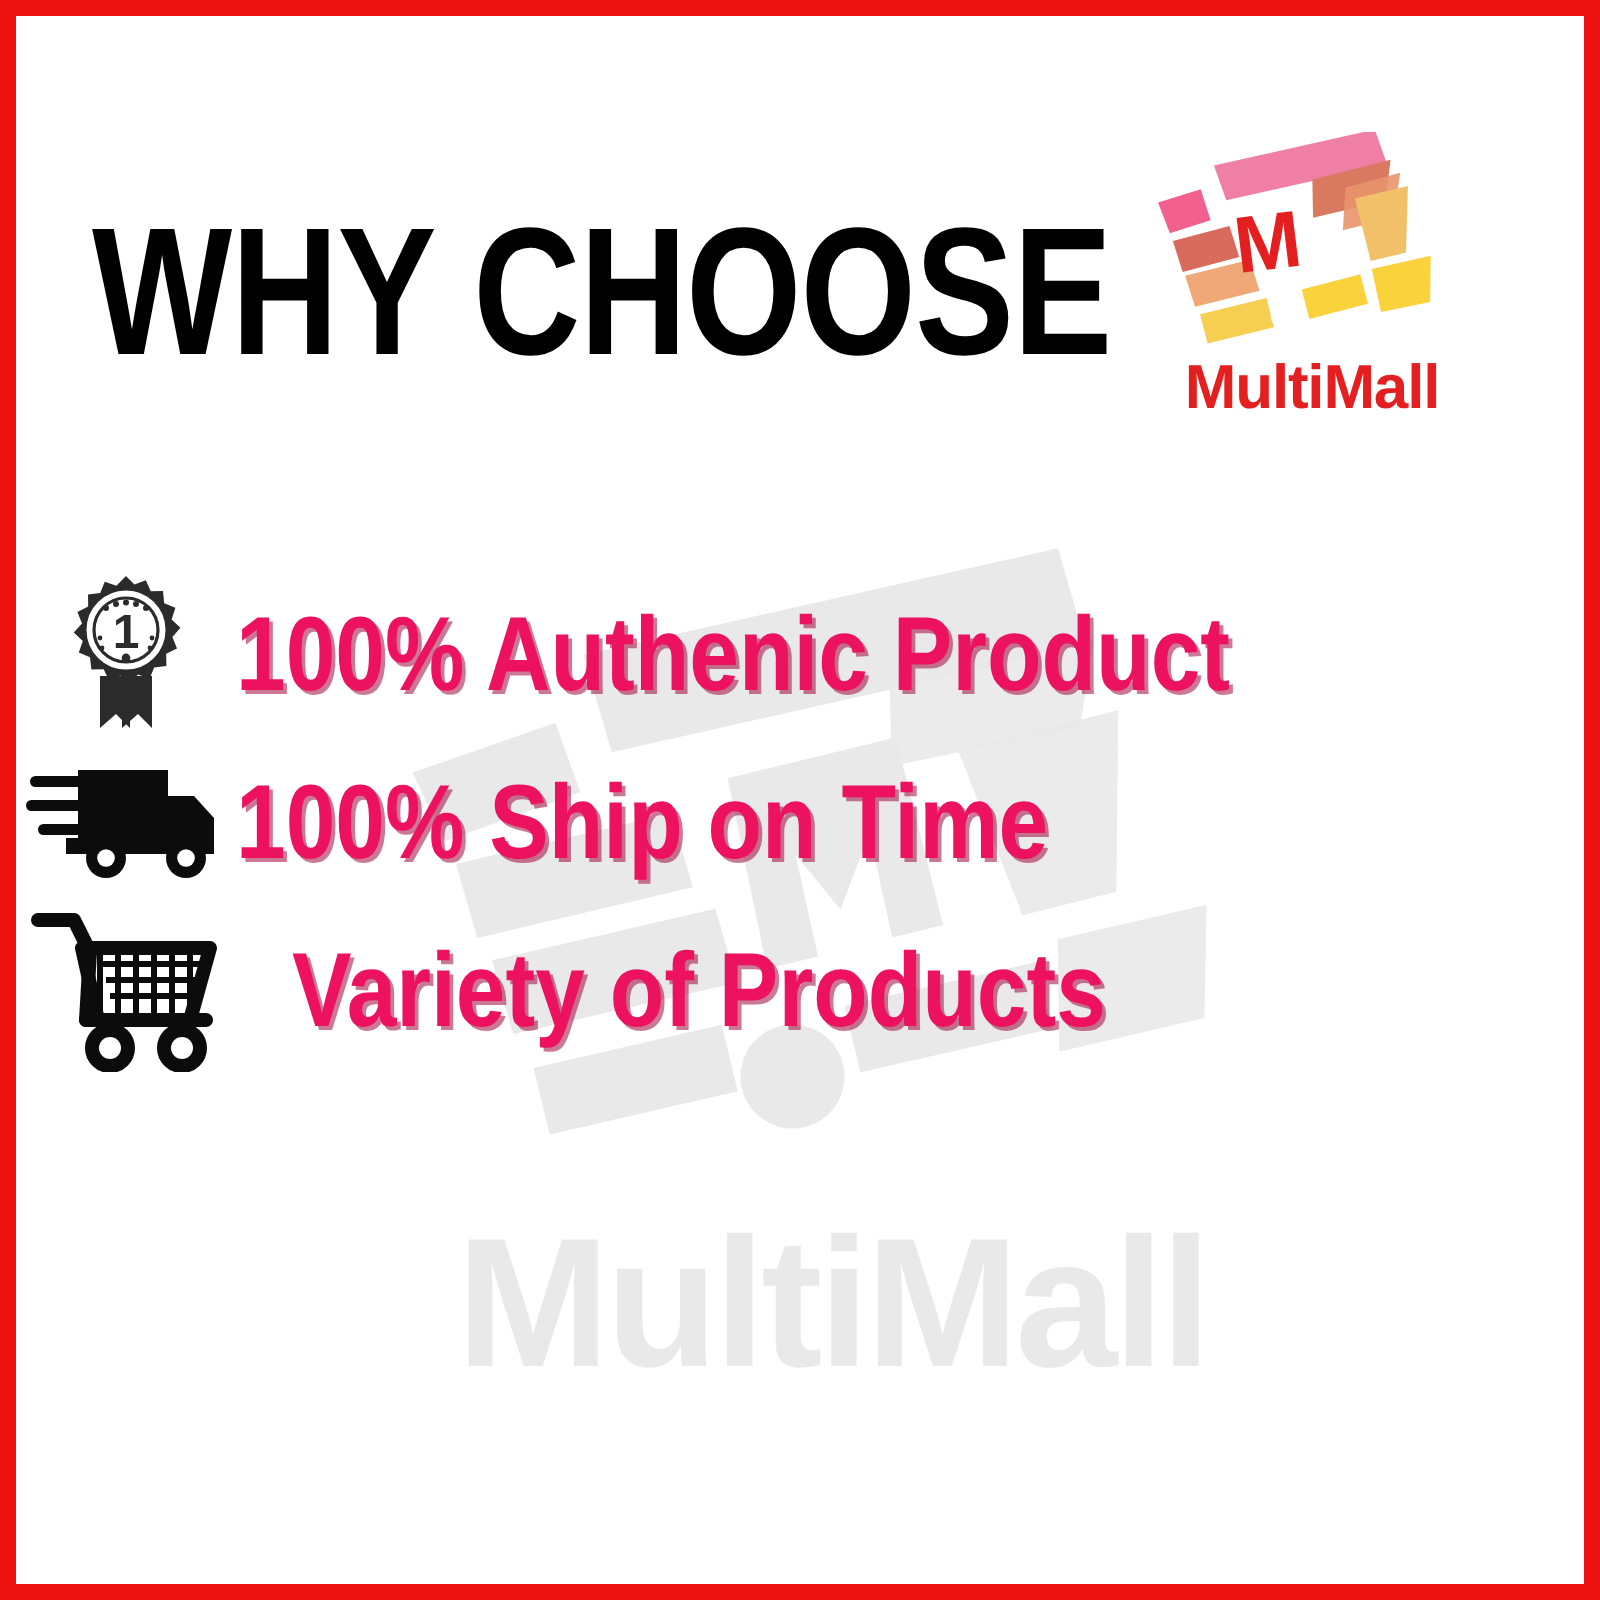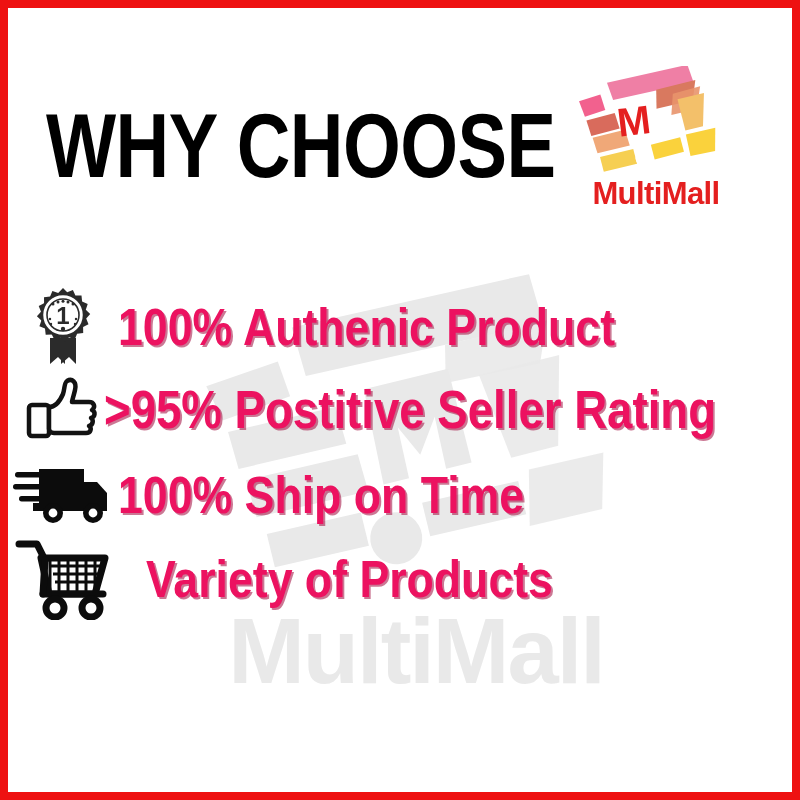--- a/index.html
+++ b/index.html
@@ -219,33 +219,20 @@
               <circle cx="26" cy="38" r="1.2"></circle>
             <circle cx="51" cy="33" r="1.2"></circle>
               <circle cx="50" cy="38" r="1.2"></circle>
           </g>
           <text x="38" y="38" text-anchor="middle" font-family="Liberation Sans, sans-serif" font-weight="700" font-size="24" fill="#2b2b2b">1</text>
         </svg>
       </div>
       <div class="feature-text">100% Authenic Product</div>
     </div>
 
-    <div class="feature-row row-2">
-      <div class="feature-icon">
-        <svg width="82" height="72" viewBox="0 0 82 72" xmlns="http://www.w3.org/2000/svg" aria-hidden="true">
-          <g fill="#ffffff" stroke="#121212" stroke-width="4.5" stroke-linejoin="round" stroke-linecap="round">
-            <rect x="7" y="31" width="20" height="31" rx="3"></rect>
-            <path d="M27 33 C33 33 38 27 41 20 C43 14 42 9 45 7 C50 4 55 8 53 16
-                     C52 21 50 26 50 28 L67 28 C72 28 74 33 70 36 C74 38 73 43 69 44
-                     C72 46 71 51 67 52 C70 54 69 59 64 59 L32 59 C29 59 27 57 27 55 Z"></path>
-          </g>
-        </svg>
-      </div>
-      <div class="feature-text">&gt;95% Postitive Seller Rating</div>
-    </div>
 
 
     <div class="feature-row row-4">
       <div class="feature-icon">
         <svg width="100" height="66" viewBox="0 0 100 66" xmlns="http://www.w3.org/2000/svg" aria-hidden="true">
           <g fill="#0c0c0c">
 
             <rect x="2" y="11" width="38" height="5.5" rx="2.7"></rect>
             <rect x="0" y="23" width="34" height="5.5" rx="2.7"></rect>
             <rect x="6" y="35" width="30" height="5.5" rx="2.7"></rect>

